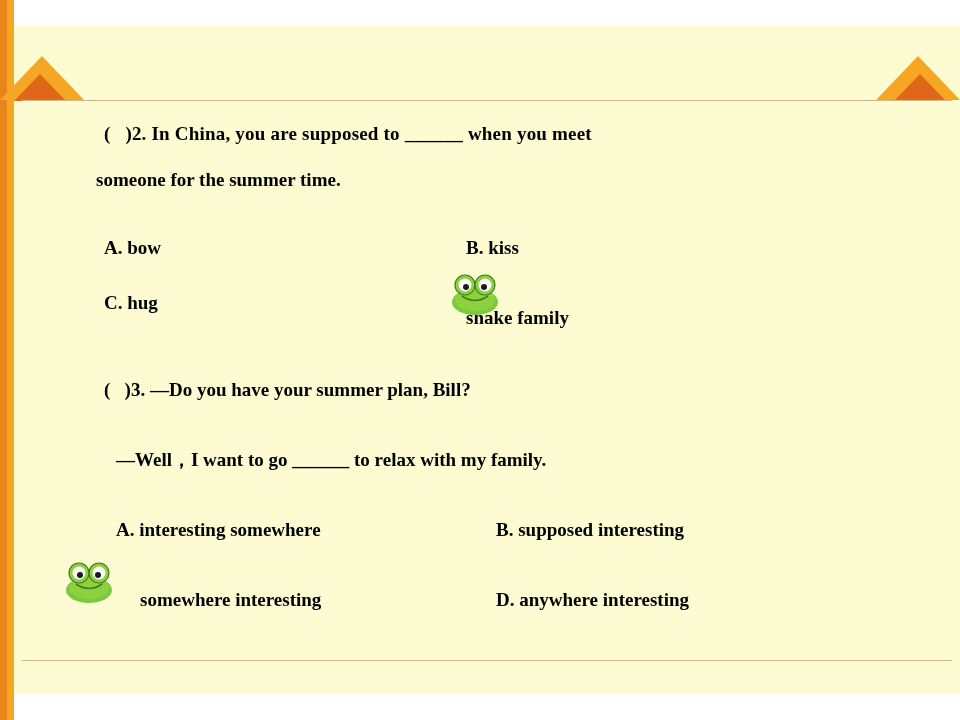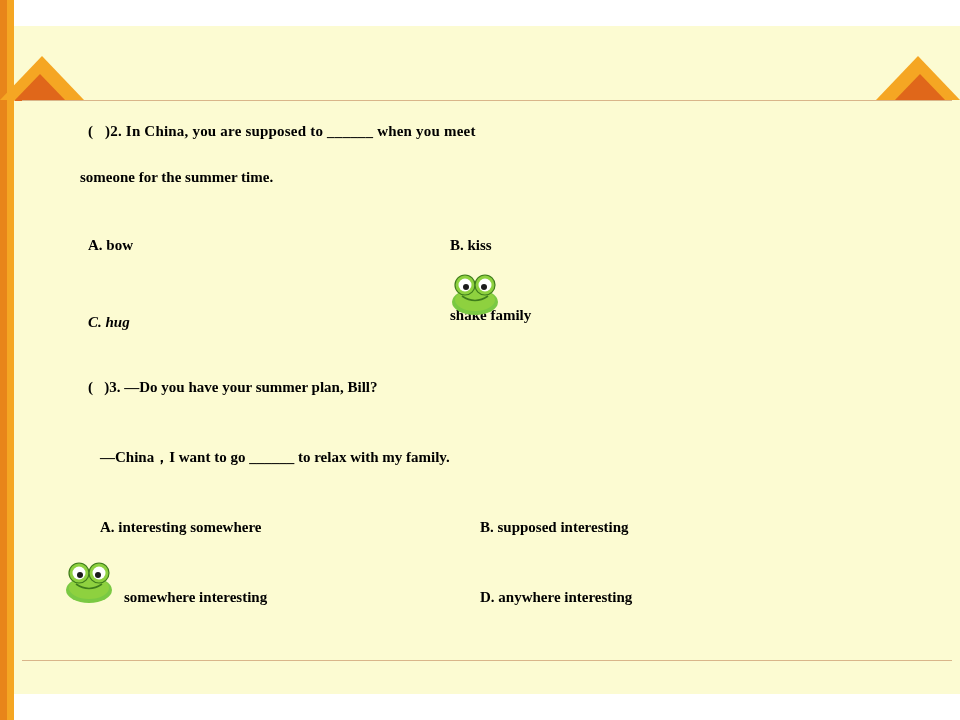--- a/index.html
+++ b/index.html
@@ -110,32 +110,32 @@
   }
   
   .content {
     position: absolute;
     left: 80px;
     top: 112px;
     width: 820px;
   }
   .line {
     font-weight: bold;
-    font-size: 15px;
+    font-size: 19px;
     color: #000000;
     line-height: 1.0;
-    margin: 0 0 0 0;
+    margin: 0 0 0 16px;
     white-space: pre;
     position: relative;
   }
   .q2a   { position:absolute; left: 8px;  top: 12px; letter-spacing: 0.2px; }
   .q2b   { position:absolute; left: 0px;  top: 58px; }
   .opt-a { position:absolute; left: 8px;  top: 126px; }
   .opt-b { position:absolute; left: 370px;top: 126px; }
-  .opt-c { position:absolute; left: 8px;  top: 203px; font-style: italic; }
+  .opt-c { position:absolute; left: 8px;  top: 181px; }
   .opt-d { position:absolute; left: 370px;top: 196px; }
   .q3a   { position:absolute; left: 8px;  top: 268px; }
   .q3b   { position:absolute; left: 20px; top: 338px; }
   .o3a   { position:absolute; left: 20px; top: 408px; }
   .o3b   { position:absolute; left: 400px;top: 408px; }
   .o3c   { position:absolute; left: 44px; top: 478px; }
   .o3d   { position:absolute; left: 400px;top: 478px; }
 
   
   .frog {
@@ -170,21 +170,21 @@
 
     <div class="line q2a">(   )2. In China, you are supposed to ______ when you meet</div>
     <div class="line q2b">someone for the summer time.</div>
 
     <div class="line opt-a">A. bow</div>
     <div class="line opt-b">B. kiss</div>
     <div class="line opt-c">C. hug</div>
     <div class="line opt-d">shake family</div>
 
     <div class="line q3a">(   )3. —Do you have your summer plan, Bill?</div>
-    <div class="line q3b">—China，I want to go ______ to relax with my family.</div>
+    <div class="line q3b">—Well，I want to go ______ to relax with my family.</div>
 
     <div class="line o3a">A. interesting somewhere</div>
     <div class="line o3b">B. supposed interesting</div>
     <div class="line o3c">somewhere interesting</div>
     <div class="line o3d">D. anywhere interesting</div>
 
   </div>
 
   <svg class="frog frog-1" viewBox="0 0 54 44">
     <ellipse cx="27" cy="30" rx="23" ry="13" fill="#7ac943"></ellipse>

